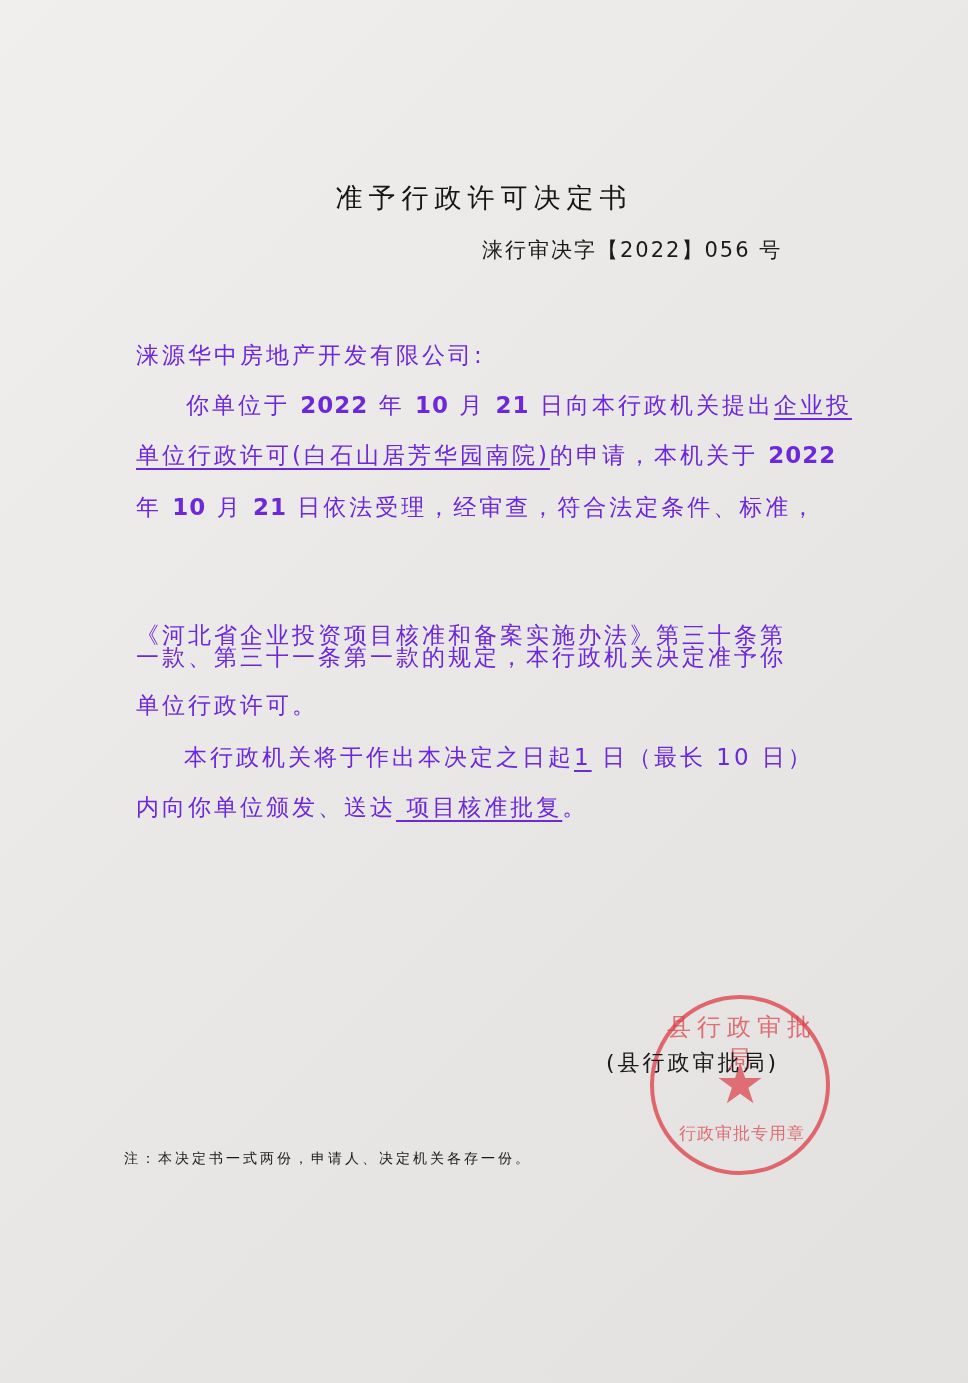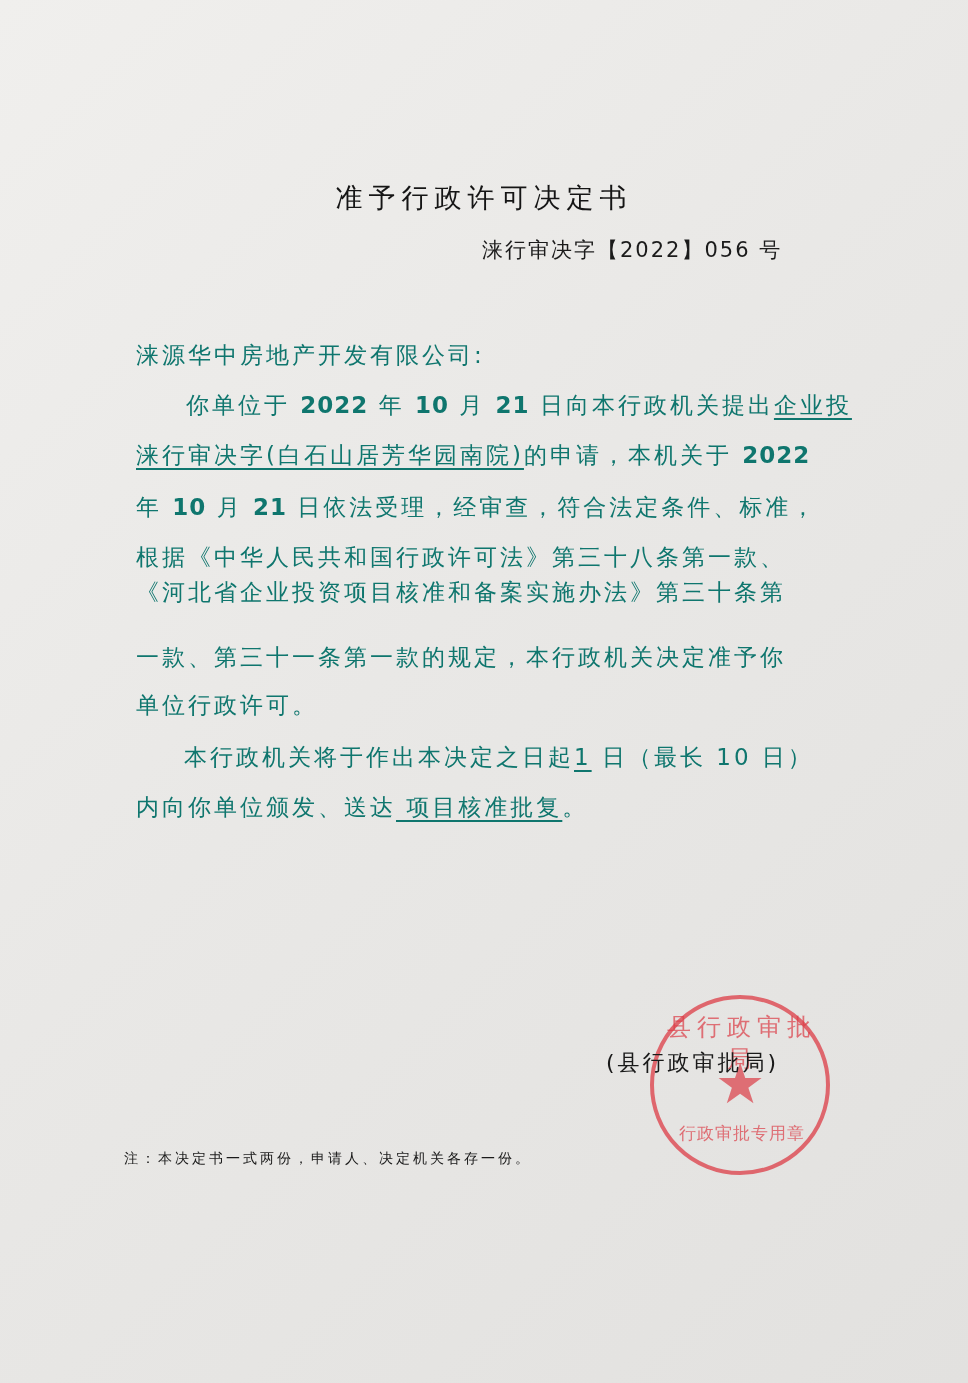--- a/index.html
+++ b/index.html
@@ -14,21 +14,21 @@
     .title {
       position:absolute; left:0; width:968px; top:180px; text-align:center;
       font-family:"DejaVu Serif", serif; font-size:27px; letter-spacing:6px; color:#151515;
       padding-left:0;
     }
     .docno {
       position:absolute; top:236px; left:482px;
       font-size:21px; letter-spacing:2px; color:#1b1b1b;
     }
     .line {
-      position:absolute; left:136px; font-size:23px; letter-spacing:3px; white-space:nowrap; color:#0f766e;
+      position:absolute; left:136px; font-size:23px; letter-spacing:3px; white-space:nowrap; color:#6d28d9;
     }
     .b { font-weight:bold; letter-spacing:1px;margin-top:14px; }
     .u { text-decoration:underline; text-underline-offset:5px; }
     .stamp-label { position:absolute; top:1048px; left:606px; font-size:22px; letter-spacing:3px; z-index:2; }
     .date-line { position:absolute; top:1100px; left:575px; font-size:22px; letter-spacing:2px; z-index:2; }
     .note { position:absolute; top:1150px; left:124px; font-size:14px; letter-spacing:3px; z-index:2; }
     .seal {
       position:absolute; left:650px; top:995px; width:180px; height:180px;
       border:4px solid rgba(220,60,70,0.75); border-radius:50%;
       box-sizing:border-box; z-index:1;
@@ -58,32 +58,31 @@
   <div class="line" style="top:390px; left:186px;">
     <span>你单位于</span>
     <span class="b">2022</span>
     <span>年</span>
     <span class="b">10</span>
     <span>月</span>
     <span class="b">21</span>
     <span>日向本行政机关提出</span><span class="u">企业投</span>
   </div>
   <div class="line" style="top:440px;">
-    <span class="u">涞行审决字(白石山居芳华园南院)</span><span>的申请，本机关于</span>
+    <span class="u">单位行政许可(白石山居芳华园南院)</span><span>的申请，本机关于</span>
     <span class="b">2022</span>
   </div>
   <div class="line" style="top:492px;">
     <span>年</span>
     <span class="b">10</span>
     <span>月</span>
     <span class="b">21</span>
     <span>日依法受理，经审查，符合法定条件、标准，</span>
   </div>
-  <div class="line" style="top:542px;">根据《中华人民共和国行政许可法》第三十八条第一款、</div>
-  <div class="line" style="top:577px;">《河北省企业投资项目核准和备案实施办法》第三十条第</div>
+  <div class="line" style="top:620px;">《河北省企业投资项目核准和备案实施办法》第三十条第</div>
   <div class="line" style="top:642px;">一款、第三十一条第一款的规定，本行政机关决定准予你</div>
   <div class="line" style="top:690px;">单位行政许可。</div>
 
   <div class="line" style="top:742px; left:184px;">
     <span>本行政机关将于作出本决定之日起</span><span class="u">1</span>&nbsp;<span>日（最长 10 日）</span>
   </div>
   <div class="line" style="top:792px;">
     <span>内向你单位颁发、送达</span><span class="u"> 项目核准批复</span><span>。</span>
   </div>
 

